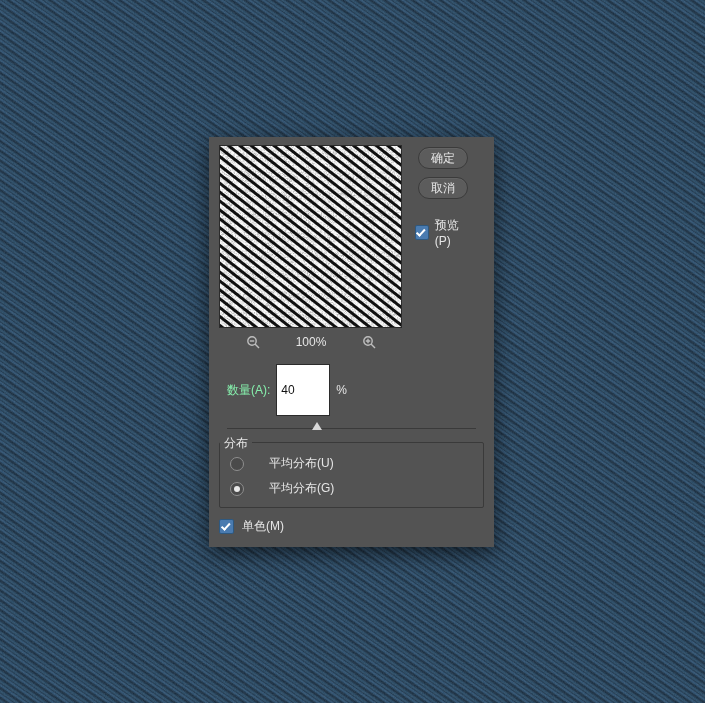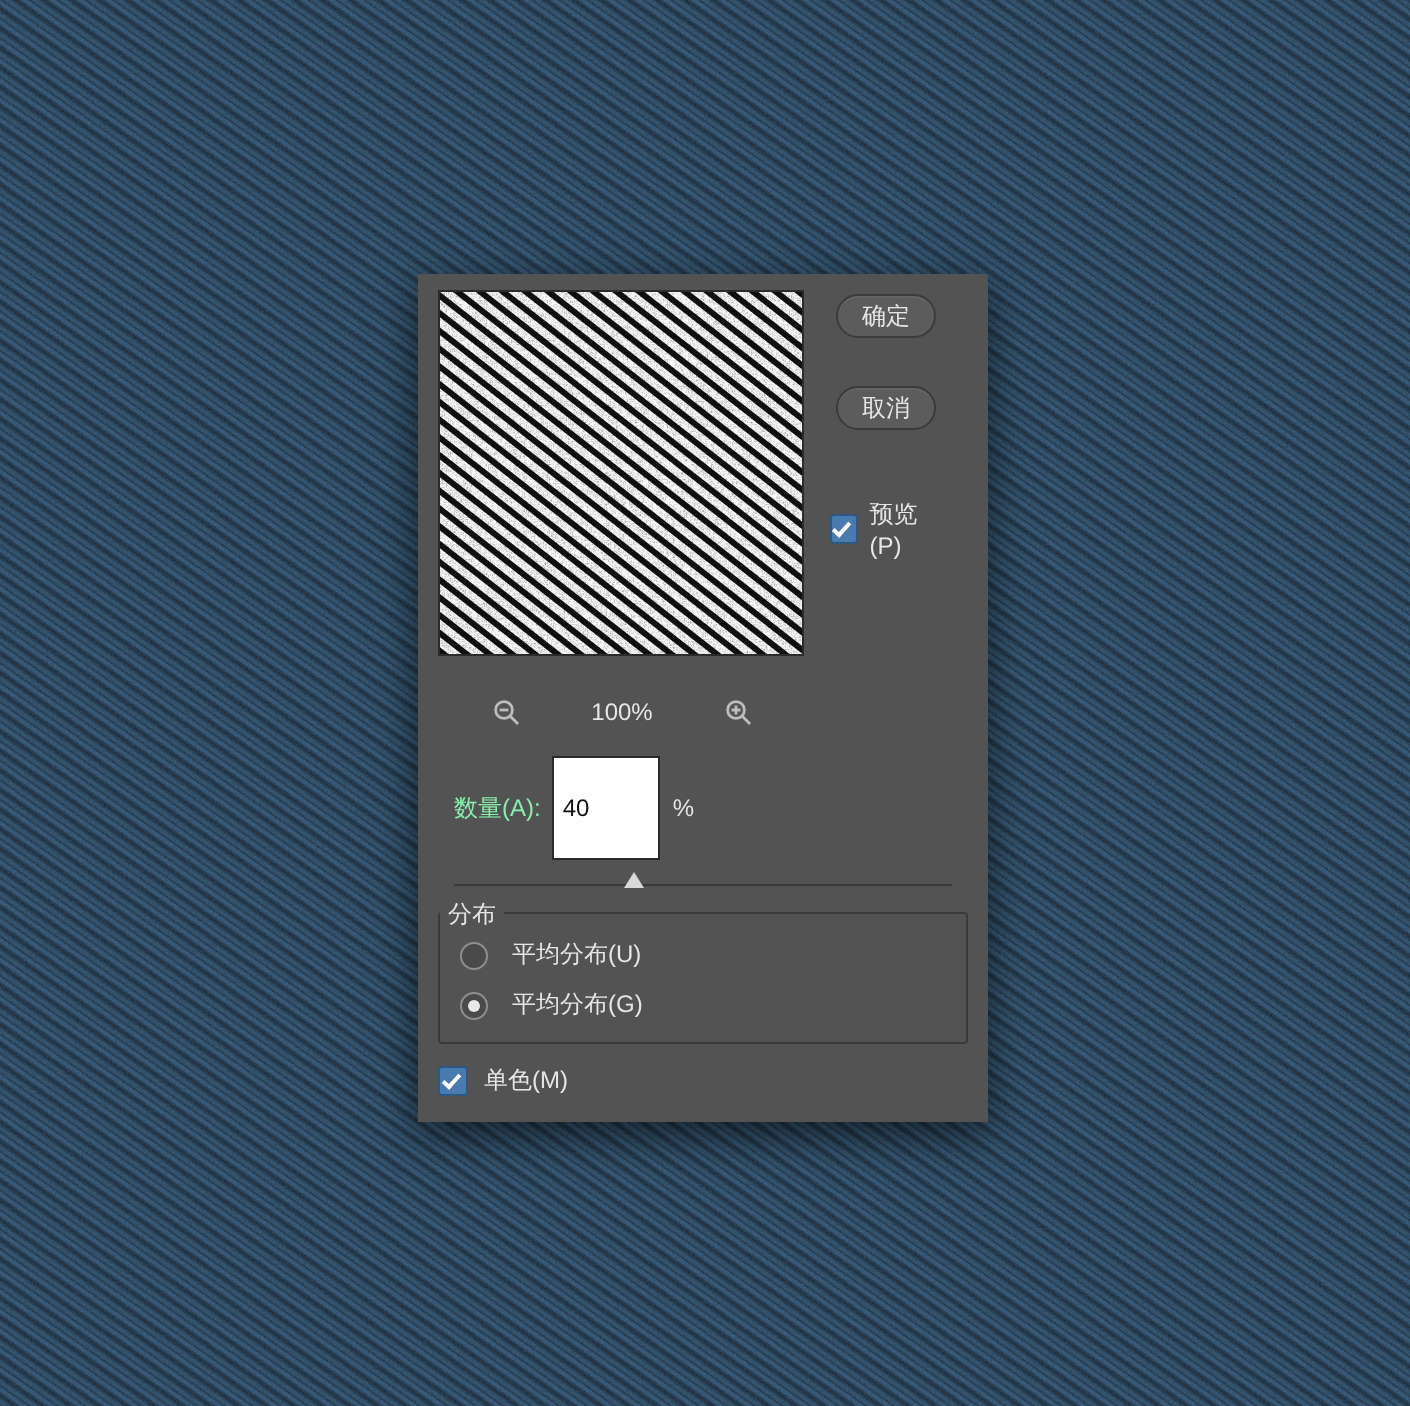--- a/index.html
+++ b/index.html
@@ -6,43 +6,43 @@
 #bg{position:absolute;inset:0;background:#1e3851;}
 #bg svg{display:block;}
 .dialog{position:absolute;left:209px;top:137px;width:285px;background:#535353;box-shadow:0 6px 20px rgba(0,0,0,.6);}
 .titlebar{height:24px;background:#535353;border-bottom:1px solid #383838;display:flex;align-items:center;padding:0 8px;}
 .titlebar .title{flex:1;color:#e6e6e6;font-size:12px;}
 .titlebar .close{width:16px;height:16px;display:flex;align-items:center;justify-content:center;cursor:pointer;}
 .titlebar .close svg{stroke:#cfcfcf;stroke-width:1.1;}
 .body{padding:8px 10px 12px 10px;position:relative;}
 .maincols{display:flex;gap:12px;align-items:flex-start;}
 .leftcol{flex:0 0 auto;width:184px;}
-.rightcol{flex:0 0 auto;width:56px;display:flex;flex-direction:column;align-items:center;gap:24px;padding-top:2px;}
+.rightcol{flex:0 0 auto;width:56px;display:flex;flex-direction:column;align-items:center;gap:8px;padding-top:2px;}
 .preview{width:183px;height:183px;border:1px solid #2b2b2b;background:#fff;box-sizing:border-box;overflow:hidden;}
 .preview svg{display:block;}
-.zoomrow{display:flex;align-items:center;justify-content:center;gap:30px;margin-top:20px;color:#e6e6e6;}
+.zoomrow{display:flex;align-items:center;justify-content:center;gap:30px;margin-top:6px;color:#e6e6e6;}
 .zoomrow .zval{min-width:40px;text-align:center;font-size:12px;}
 .mag{width:16px;height:16px;display:flex;align-items:center;justify-content:center;cursor:pointer;}
 .mag svg{fill:none;stroke:#bdbdbd;stroke-width:1.4;}
 .btn{width:48px;height:20px;border-radius:12px;background:#5c5c5c;border:1px solid #3b3b3b;color:#e6e6e6;font-size:12px;display:flex;align-items:center;justify-content:center;cursor:pointer;box-shadow:inset 0 1px 0 rgba(255,255,255,.05);}
 .btn:first-child{margin-top:0;}
 .chkrow{display:flex;align-items:center;gap:6px;margin-top:6px;}
 .chk{width:13px;height:13px;border:1px solid #2c2c2c;background:#3e3e3e;border-radius:2px;display:flex;align-items:center;justify-content:center;cursor:pointer;}
 .chk.checked{background:#4a7bb0;border-color:#2e587f;}
 .chk.checked::after{content:"";width:7px;height:3px;border-left:2px solid #fff;border-bottom:2px solid #fff;transform:rotate(-48deg) translate(0px,-1px);}
 .amountrow{display:flex;align-items:center;gap:6px;margin-top:14px;padding-left:8px;}
 .amountrow .lab{color:#86efac;}
 .amountrow input{width:44px;height:18px;background:#fff;color:#111;border:1px solid #2b2b2b;font-size:12px;padding:16px 4px;outline:none;}
 .amountrow .pct{color:#e6e6e6;}
 .slider{margin:4px 8px 0 8px;height:14px;position:relative;}
 .slider .track{position:absolute;left:0;right:0;top:8px;border-top:1px solid #3a3a3a;}
 .slider .thumb{position:absolute;top:2px;width:0;height:0;border-left:5px solid transparent;border-right:5px solid transparent;border-bottom:8px solid #d9d9d9;cursor:pointer;}
 .group{margin:8px 0 0 0;border:1px solid #3a3a3a;border-radius:2px;padding:8px 10px 10px 10px;position:relative;}
 .group .legend{position:absolute;top:-8px;left:0;background:#535353;padding:0 4px;color:#e6e6e6;font-size:12px;}
-.radiorow{display:flex;align-items:center;gap:12px;margin-top:4px;cursor:pointer;}
+.radiorow{display:flex;align-items:center;gap:25px;margin-top:4px;cursor:pointer;}
 .radiorow+.radiorow{margin-top:8px;}
 .radio{width:12px;height:12px;border:1px solid #8e8e8e;border-radius:50%;background:#4a4a4a;display:flex;align-items:center;justify-content:center;}
 .radio.sel::after{content:"";width:6px;height:6px;border-radius:50%;background:#e8e8e8;}
 .mono{display:flex;align-items:center;gap:8px;margin-top:10px;}
 </style>
 </head>
 <body>
 
 <div id="bg">
 <svg width="705" height="703">

